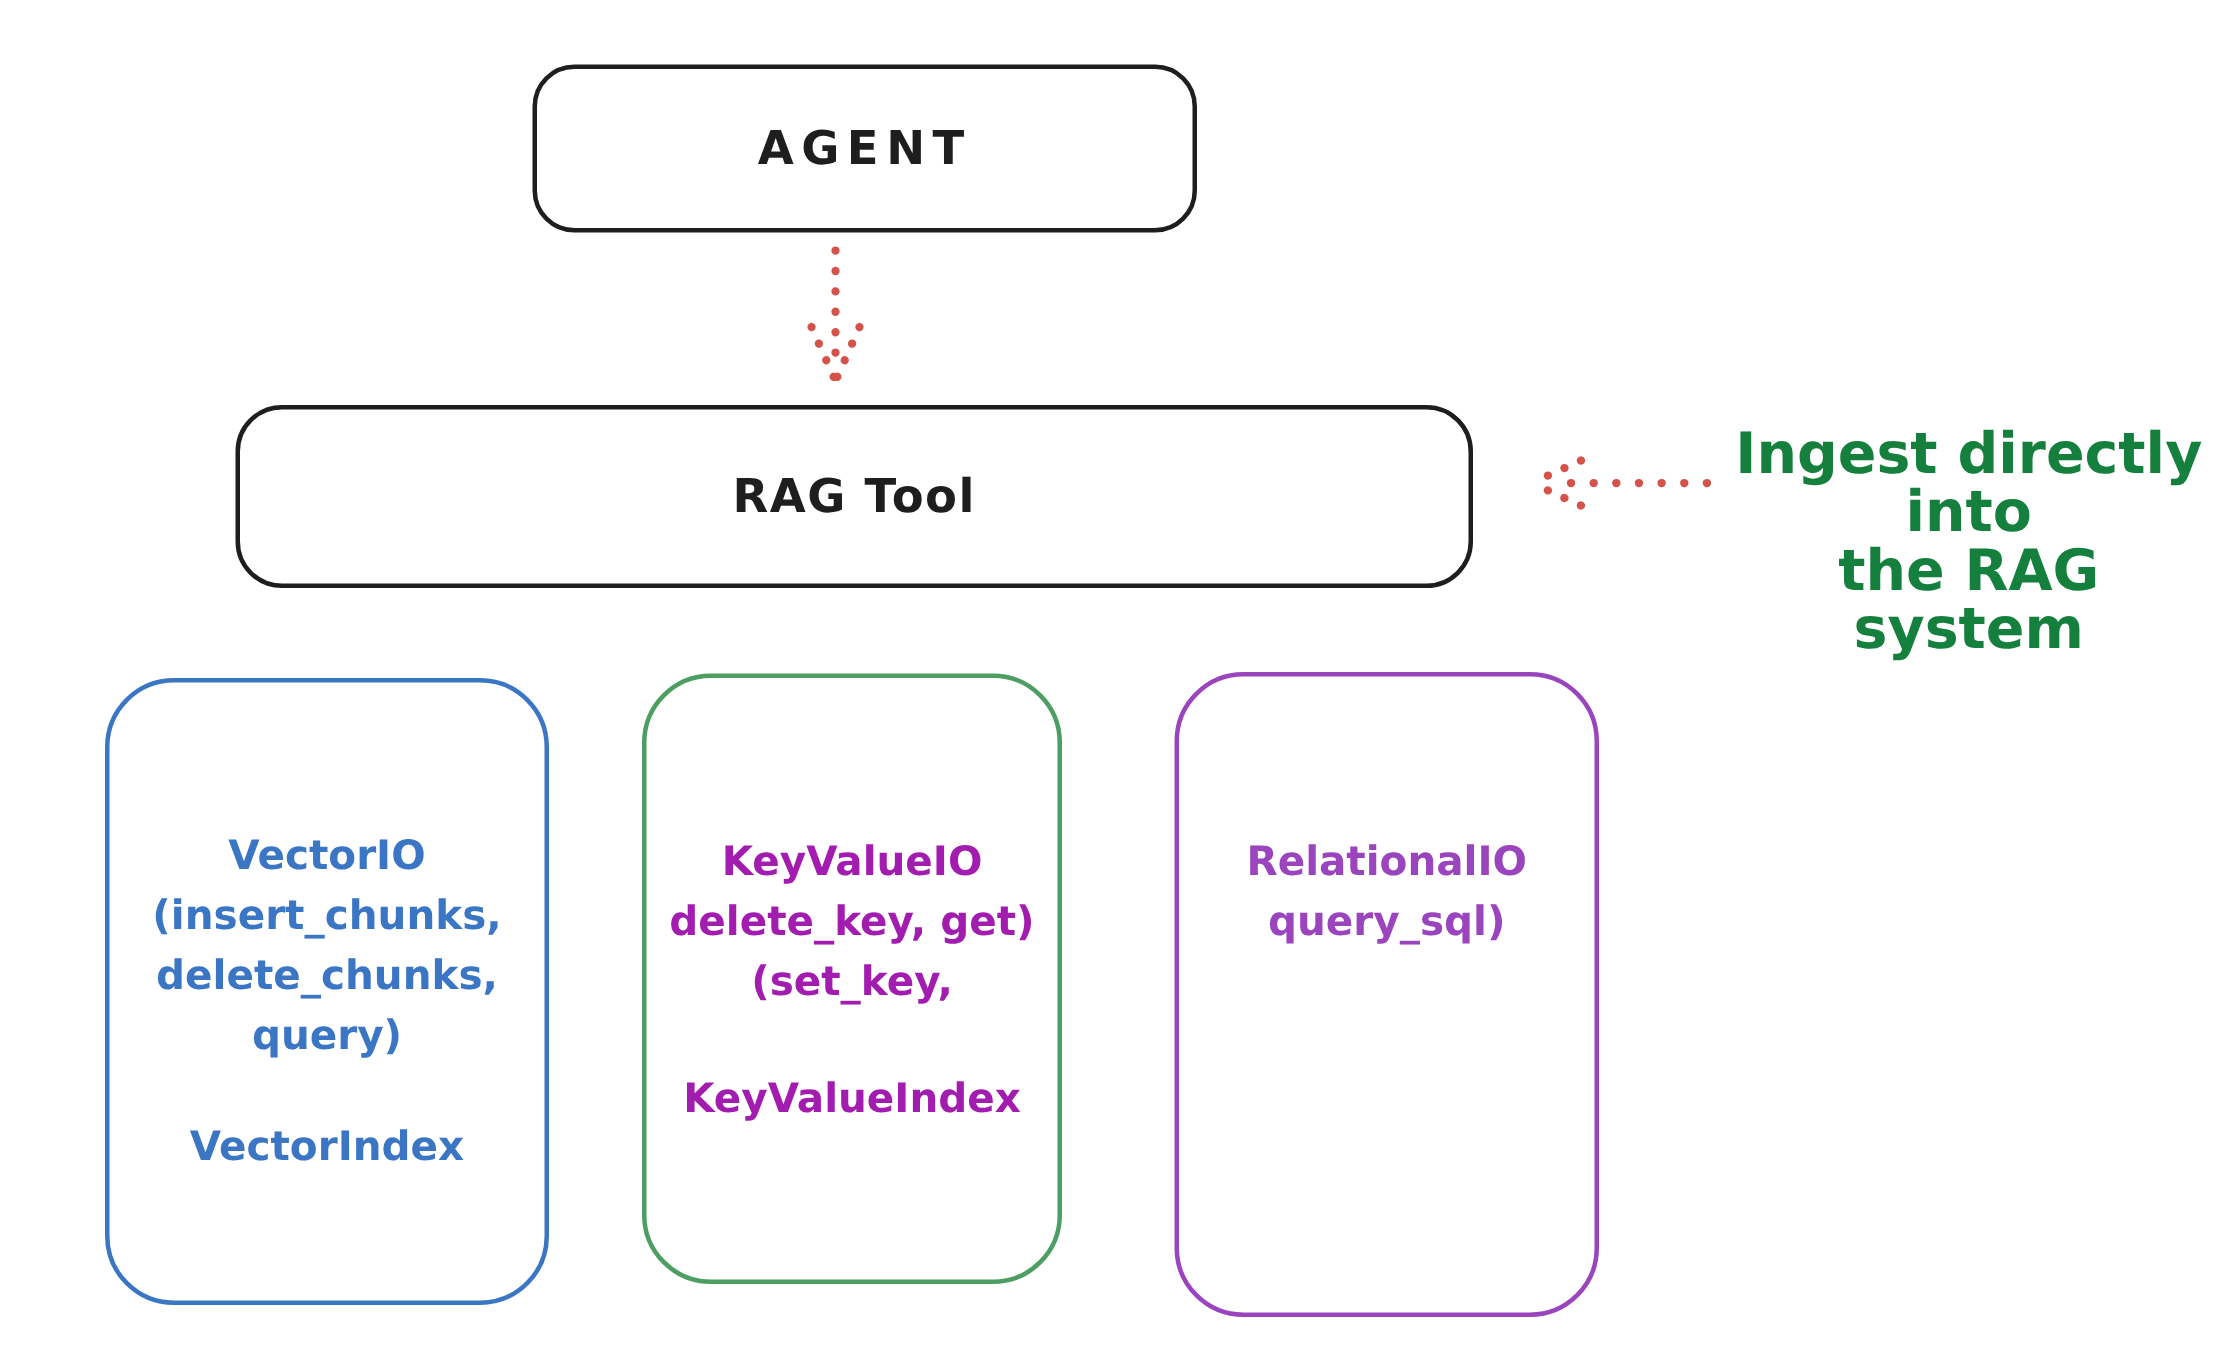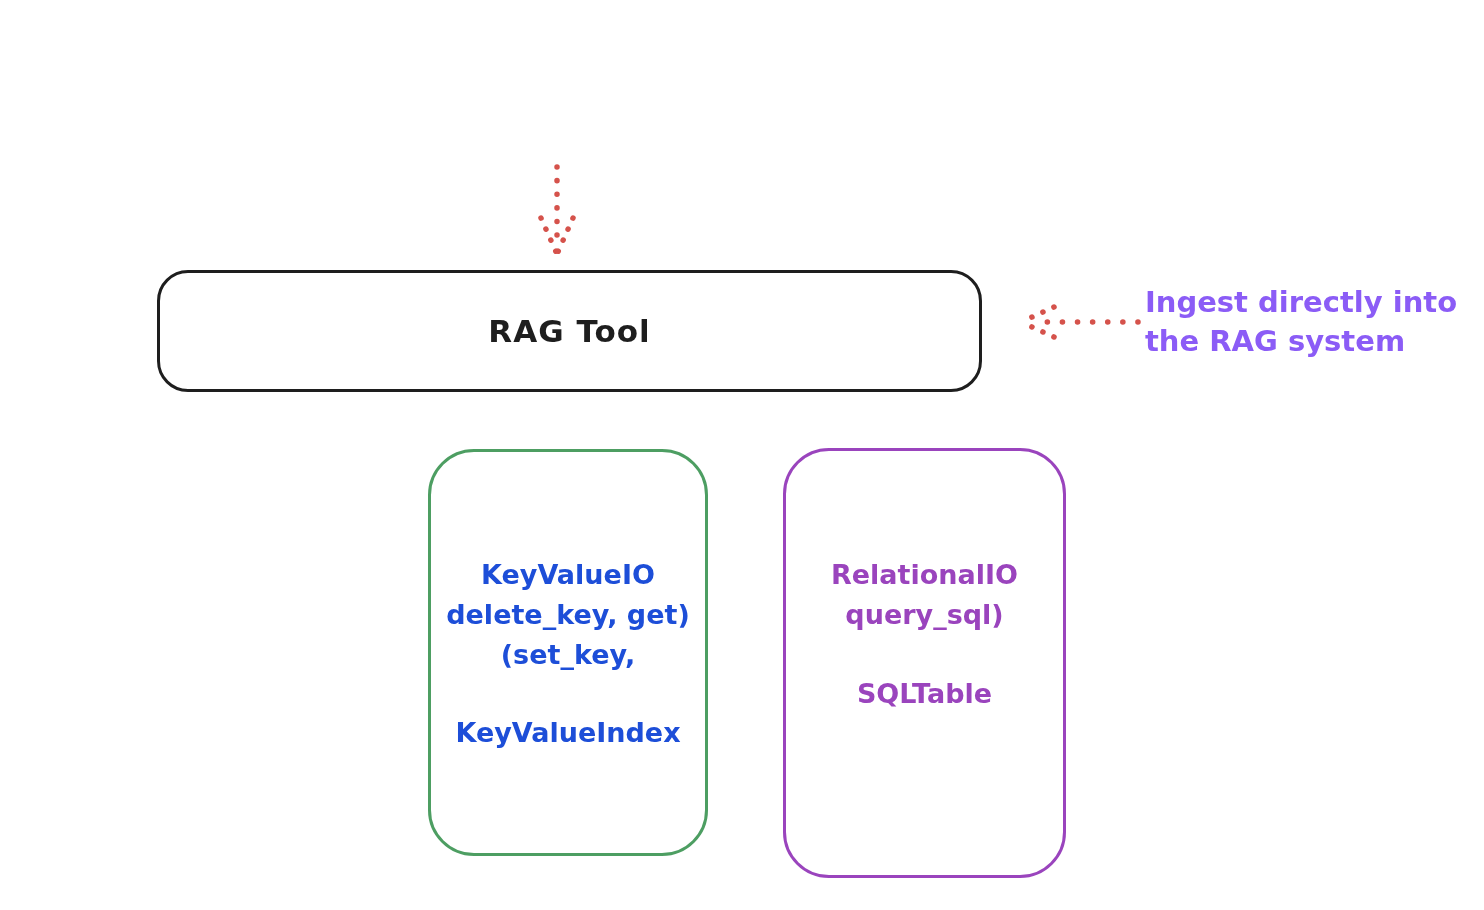--- a/index.html
+++ b/index.html
@@ -36,50 +36,54 @@
   .ragtool-label {
     font-size: 31px; font-weight: bold; color: #1e1e1e;
     letter-spacing: 1px;
   }
   .arrow-svg { position: absolute; }
   .arrow-down-svg { left: 535px; top: 162px; }
   .arrow-left-svg { left: 1012px; top: 300px; }
   .annotation {
     position: absolute;
     left: 1145px; top: 283px; width: 335px;
-    font-size: 29px; font-weight: bold; line-height: 39px;
-    color: #8b5cf6;
+    text-align: center;
+    font-size: 38px; font-weight: bold; line-height: 39px;
+    color: #15803d;
   }
   .storage-box {
     border-radius: 46px;
     border-style: solid;
     border-width: 3.5px;
     display: block;
   }
   .storage-blue   { left: 70px;  top: 452px; width: 296px; height: 418px; border-color: #3b76c4; color: #3b76c4; }
-  .storage-green  { left: 428px; top: 449px; width: 280px; height: 407px; border-color: #4d9e62; color: #1d4ed8; }
+  .storage-green  { left: 428px; top: 449px; width: 280px; height: 407px; border-color: #4d9e62; color: #a21caf; }
   .storage-purple { left: 783px; top: 448px; width: 283px; height: 430px; border-color: #9a44bd; color: #9a44bd; }
   .storage-text {
     position: absolute; left: 0; right: 0;
     text-align: center;
     font-size: 27px; font-weight: bold; line-height: 40px;
   }
   .storage-blue   .storage-text { top: 96px; }
   .storage-green  .storage-text { top: 103px; }
   .storage-purple .storage-text { top: 104px; }
   .index-label { display: block; }
   .storage-blue   .index-label { margin-top: 34px; }
   .storage-green  .index-label { margin-top: 38px; }
   .storage-purple .index-label { margin-top: 39px; }
 </style>
 </head>
 <body>
 
 <div class="canvas">
 
+  <div class="box black-box agent-box">
+    <span class="agent-label">AGENT</span>
+  </div>
 
   <svg class="arrow-svg arrow-down-svg" width="44" height="100" viewBox="0 0 44 100">
     <line x1="22" y1="5" x2="22" y2="76" stroke="#d5524b" stroke-width="5.5" stroke-linecap="round" stroke-dasharray="0.1 13.5"></line>
     <line x1="6" y1="56" x2="22" y2="92" stroke="#d5524b" stroke-width="5.5" stroke-linecap="round" stroke-dasharray="0.1 12"></line>
     <line x1="38" y1="56" x2="22" y2="92" stroke="#d5524b" stroke-width="5.5" stroke-linecap="round" stroke-dasharray="0.1 12"></line>
   </svg>
 
   <div class="box black-box ragtool-box">
     <span class="ragtool-label">RAG Tool</span>
   </div>
@@ -88,31 +92,39 @@
     <line x1="126" y1="22" x2="34" y2="22" stroke="#d5524b" stroke-width="5.5" stroke-linecap="round" stroke-dasharray="0.1 15"></line>
     <line x1="42" y1="7" x2="9" y2="22" stroke="#d5524b" stroke-width="5.5" stroke-linecap="round" stroke-dasharray="0.1 12"></line>
     <line x1="42" y1="37" x2="9" y2="22" stroke="#d5524b" stroke-width="5.5" stroke-linecap="round" stroke-dasharray="0.1 12"></line>
   </svg>
 
   <div class="annotation">
     <div>Ingest directly into</div>
     <div>the RAG system</div>
   </div>
 
+  <div class="box storage-box storage-blue">
+    <div class="storage-text">
+      <div>VectorIO</div>
+      <div>(insert_chunks,</div>
+      <div>delete_chunks,</div>
+      <div>query)</div>
+      <span class="index-label">VectorIndex</span>
+    </div>
+  </div>
 
   <div class="box storage-box storage-green">
     <div class="storage-text">
       <div>KeyValueIO</div>
       <div>delete_key, get)</div>
       <div>(set_key,</div>
       <span class="index-label">KeyValueIndex</span>
     </div>
   </div>
 
   <div class="box storage-box storage-purple">
     <div class="storage-text">
       <div>RelationalIO</div>
       <div>query_sql)</div>
-      <span class="index-label">SQLTable</span>
     </div>
   </div>
 
 </div>
 
 </body></html>

